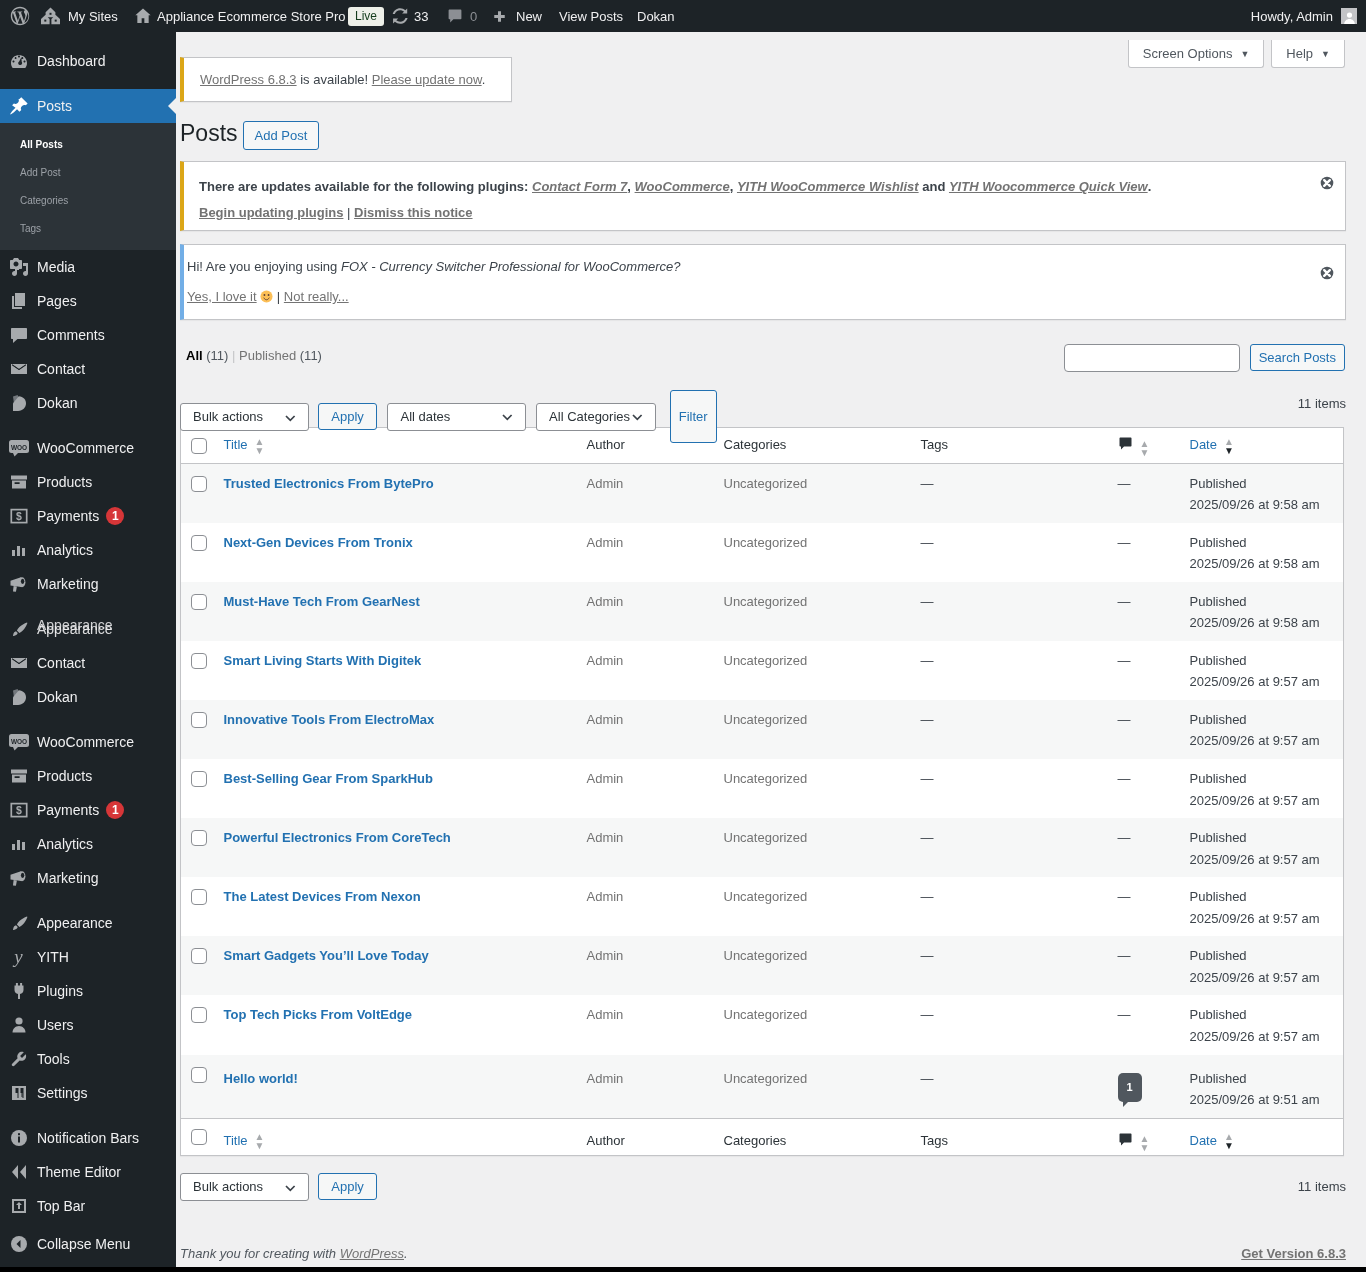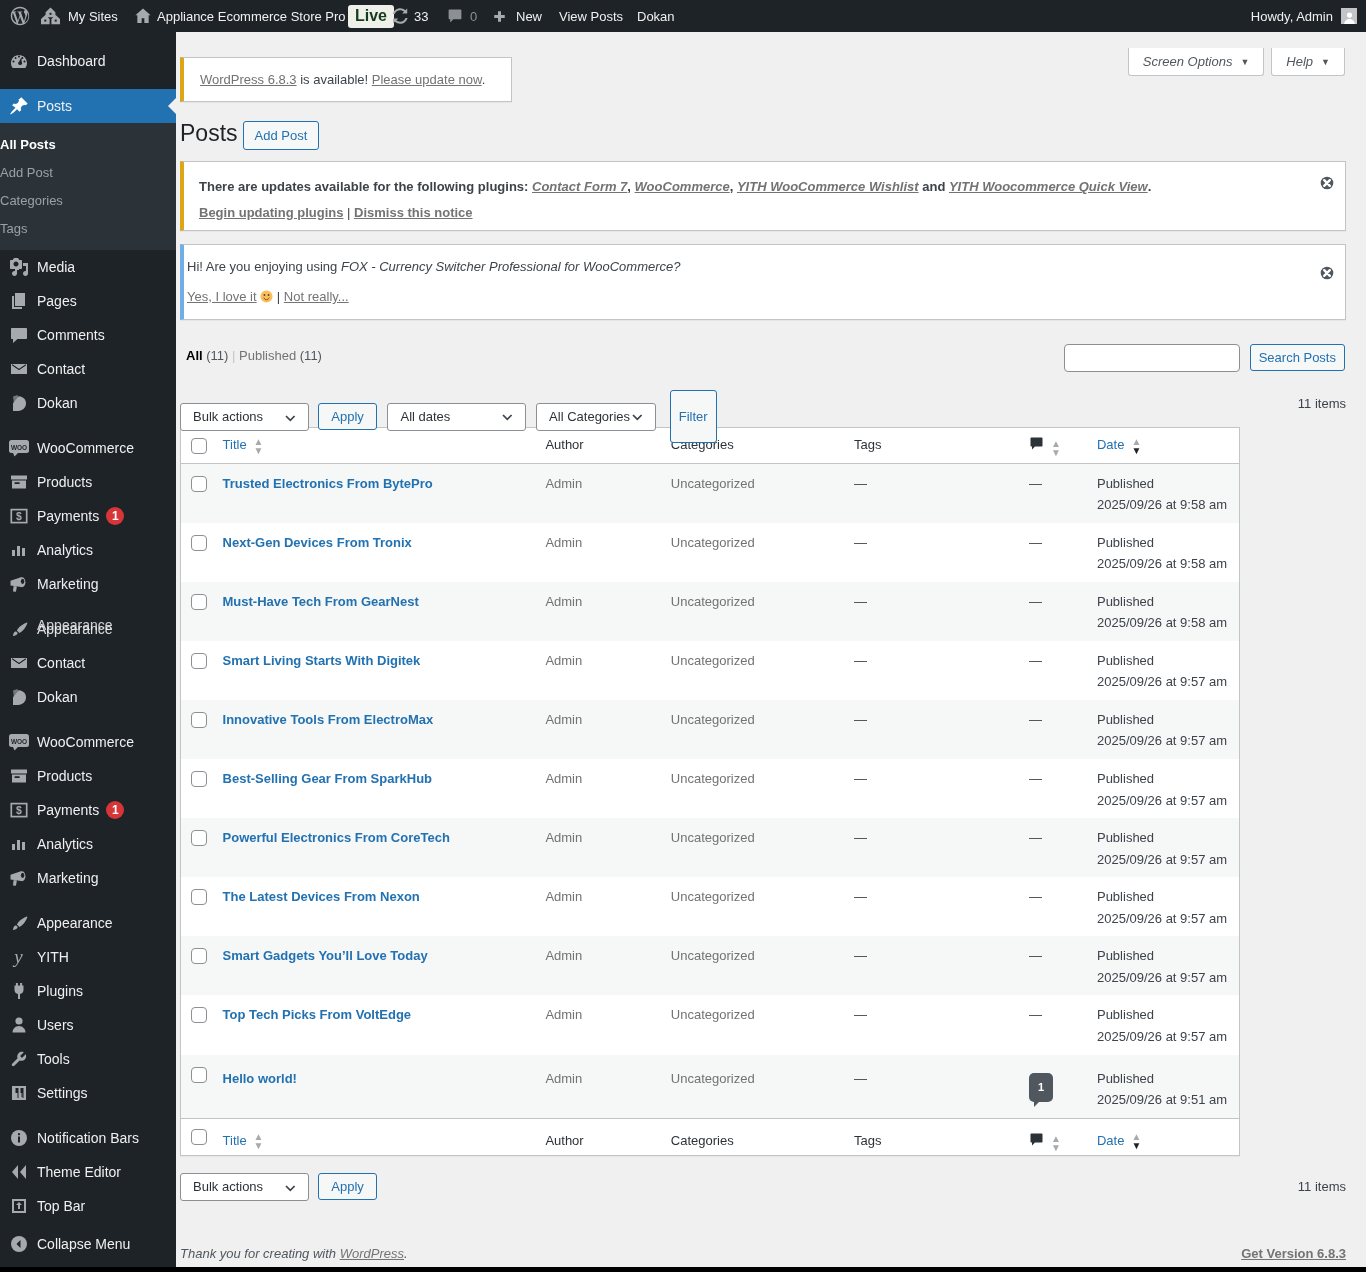--- a/index.html
+++ b/index.html
@@ -4,43 +4,43 @@
 <style>
 * { box-sizing: border-box; margin:0; padding:0; }
 html,body { width:1366px; height:1272px; overflow:hidden; }
 body { font-family:"Liberation Sans",sans-serif; font-size:13px; color:#3c434a; background:#f0f0f1; position:relative; }
 a { text-decoration:none; color:#737373; }
 
 
 #adminbar { position:absolute; top:0; left:0; width:1366px; height:32px; background:#1d2327; color:#f0f0f1; z-index:50;padding-left:44px; }
 .abx { position:absolute; top:0; height:32px; display:flex; align-items:center; color:#f0f0f1; font-size:13px; white-space:nowrap; }
 #adminbar svg { display:block; }
-.live-badge { background:#eef0e9; color:#143c1b; font-size:16px; border-radius:3px; padding:2.5px 7px;font-weight:bold; }
+.live-badge { background:#eef0e9; color:#143c1b; font-size:12px; border-radius:3px; padding:2.5px 7px; }
 .ab-num-dim { color:#8c8f94; }
 .avatar { width:16px; height:16px; background:#c3c4c7; display:flex; align-items:flex-end; justify-content:center; overflow:hidden; }
 
 
 #sidebar { position:absolute; top:32px; left:0; width:176px; height:1240px; background:#1d2327; color:#f0f0f1; font-size:14px; }
 .mi { height:34px; display:flex; align-items:center; position:relative; }
 .mi .ico { width:37px; min-width:37px; display:flex; justify-content:center; align-items:center; color:#a7aaad; }
 .mi .lbl { color:#f0f0f1; white-space:nowrap; }
 .mi.active { background:#2271b1; }
 .mi.active .ico { color:#fff; }
 .mi.active::after { content:""; position:absolute; right:0; top:50%; margin-top:-8px; border:8px solid transparent; border-right-color:#f0f0f1; }
 .sep { height:11px; }
 .submenu { background:#2c3338; padding:7px 0 8px; }
-.smi { height:28px; display:flex; align-items:center; padding-left:0; color:#9ca1a7; font-size:13px; }
+.smi { height:28px; display:flex; align-items:center; padding-left:20px; color:#9ca1a7; font-size:10px; }
 .smi.current { color:#fff; font-weight:bold; }
 .badge-red { background:#d63638; color:#fff; border-radius:50%; font-size:12px; font-weight:bold; width:18px; height:18px; line-height:18px; text-align:center; display:inline-block; margin-left:7px; }
 .mi svg { display:block; }
 .collapse-lbl { color:#a7aaad; }
 
 
 #content { position:absolute; left:160px; top:32px; width:1206px; padding:0 20px; }
-#tabs { position:absolute; top:16px; right:21px; display:flex;font-style:italic; }
+#tabs { position:absolute; top:8px; right:21px; display:flex; }
 .tab { background:#fff; border:1px solid #c3c4c7; border-top:none; border-radius:0 0 3px 3px; color:#50575e; font-size:13px; padding:6px 14px; margin-left:7px; height:28px; display:flex; align-items:center; }
 .tab .arr { margin-left:8px; font-size:9px; color:#50575e; }
 
 .notice { background:#fff; border:1px solid #c3c4c7; border-left:4px solid #dba617; box-shadow:0 1px 1px rgba(0,0,0,.04); position:relative; }
 .notice-blue { border-left-color:#72aee6; }
 #nag { margin-top:25px; width:332px; padding:14px 16px; }
 #nag a { text-decoration:underline; }
 
 h1 { font-size:23px; font-weight:normal; color:#1d2327; display:inline-block; margin:0; line-height:29px; }
 #heading-row { margin-top:17px; height:34px; }
@@ -58,21 +58,21 @@
 #subsubsub .count { color:#50575e; }
 #searchbox { position:absolute; right:106px; top:5px; width:176px; height:28px; border:1px solid #8c8f94; border-radius:4px; background:#fff; }
 .btn-sec { display:inline-block; border:1px solid #2271b1; color:#2271b1; background:#f6f7f7; border-radius:3px; font-size:13px; padding:5px 12px; }
 #searchbtn { position:absolute; right:1px; top:5px; padding:5px 8px; }
 
 #tablenav-top { margin-top:23px; height:28px; position:relative; }
 .wpselect { display:inline-block; border:1px solid #8c8f94; border-radius:3px; background:#fff; color:#2c3338; font-size:13px; height:28px; line-height:26px; padding:0 12px; }
 .wpselect .chev { margin-left:18px; display:inline-block; vertical-align:-1px; }
 .items-count { position:absolute; right:0; top:6px; color:#3c434a; }
 
-table.posts { border-collapse:collapse; width:1060px; background:#fff; margin-top:9px; border:1px solid #c3c4c7; box-shadow:0 1px 1px rgba(0,0,0,.04); }
+table.posts { border-collapse:collapse; width:1164px; background:#fff; margin-top:9px; border:1px solid #c3c4c7; box-shadow:0 1px 1px rgba(0,0,0,.04); }
 table.posts th, table.posts td { text-align:left; vertical-align:top; font-weight:normal; }
 thead th, tfoot th { border-bottom:1px solid #c3c4c7; padding:8px 10px 6px; line-height:18px; color:#2c3338; }
 tfoot th { border-bottom:none; border-top:1px solid #c3c4c7; padding:13px 10px 3px; }
 td { padding:9px 10px 7px; line-height:21.55px; }
 tr.alt td { background:#f6f7f7; }
 .cb-col { width:33px; padding:8px 0 0 10px !important; }
 .cb { width:16px; height:16px; border:1px solid #8c8f94; border-radius:4px; background:#fff; display:inline-block; vertical-align:-3px; position:relative; top:2px; }
 .col-title { width:363px; }
 .col-author { width:137px; }
 .col-cat { width:197px; }

